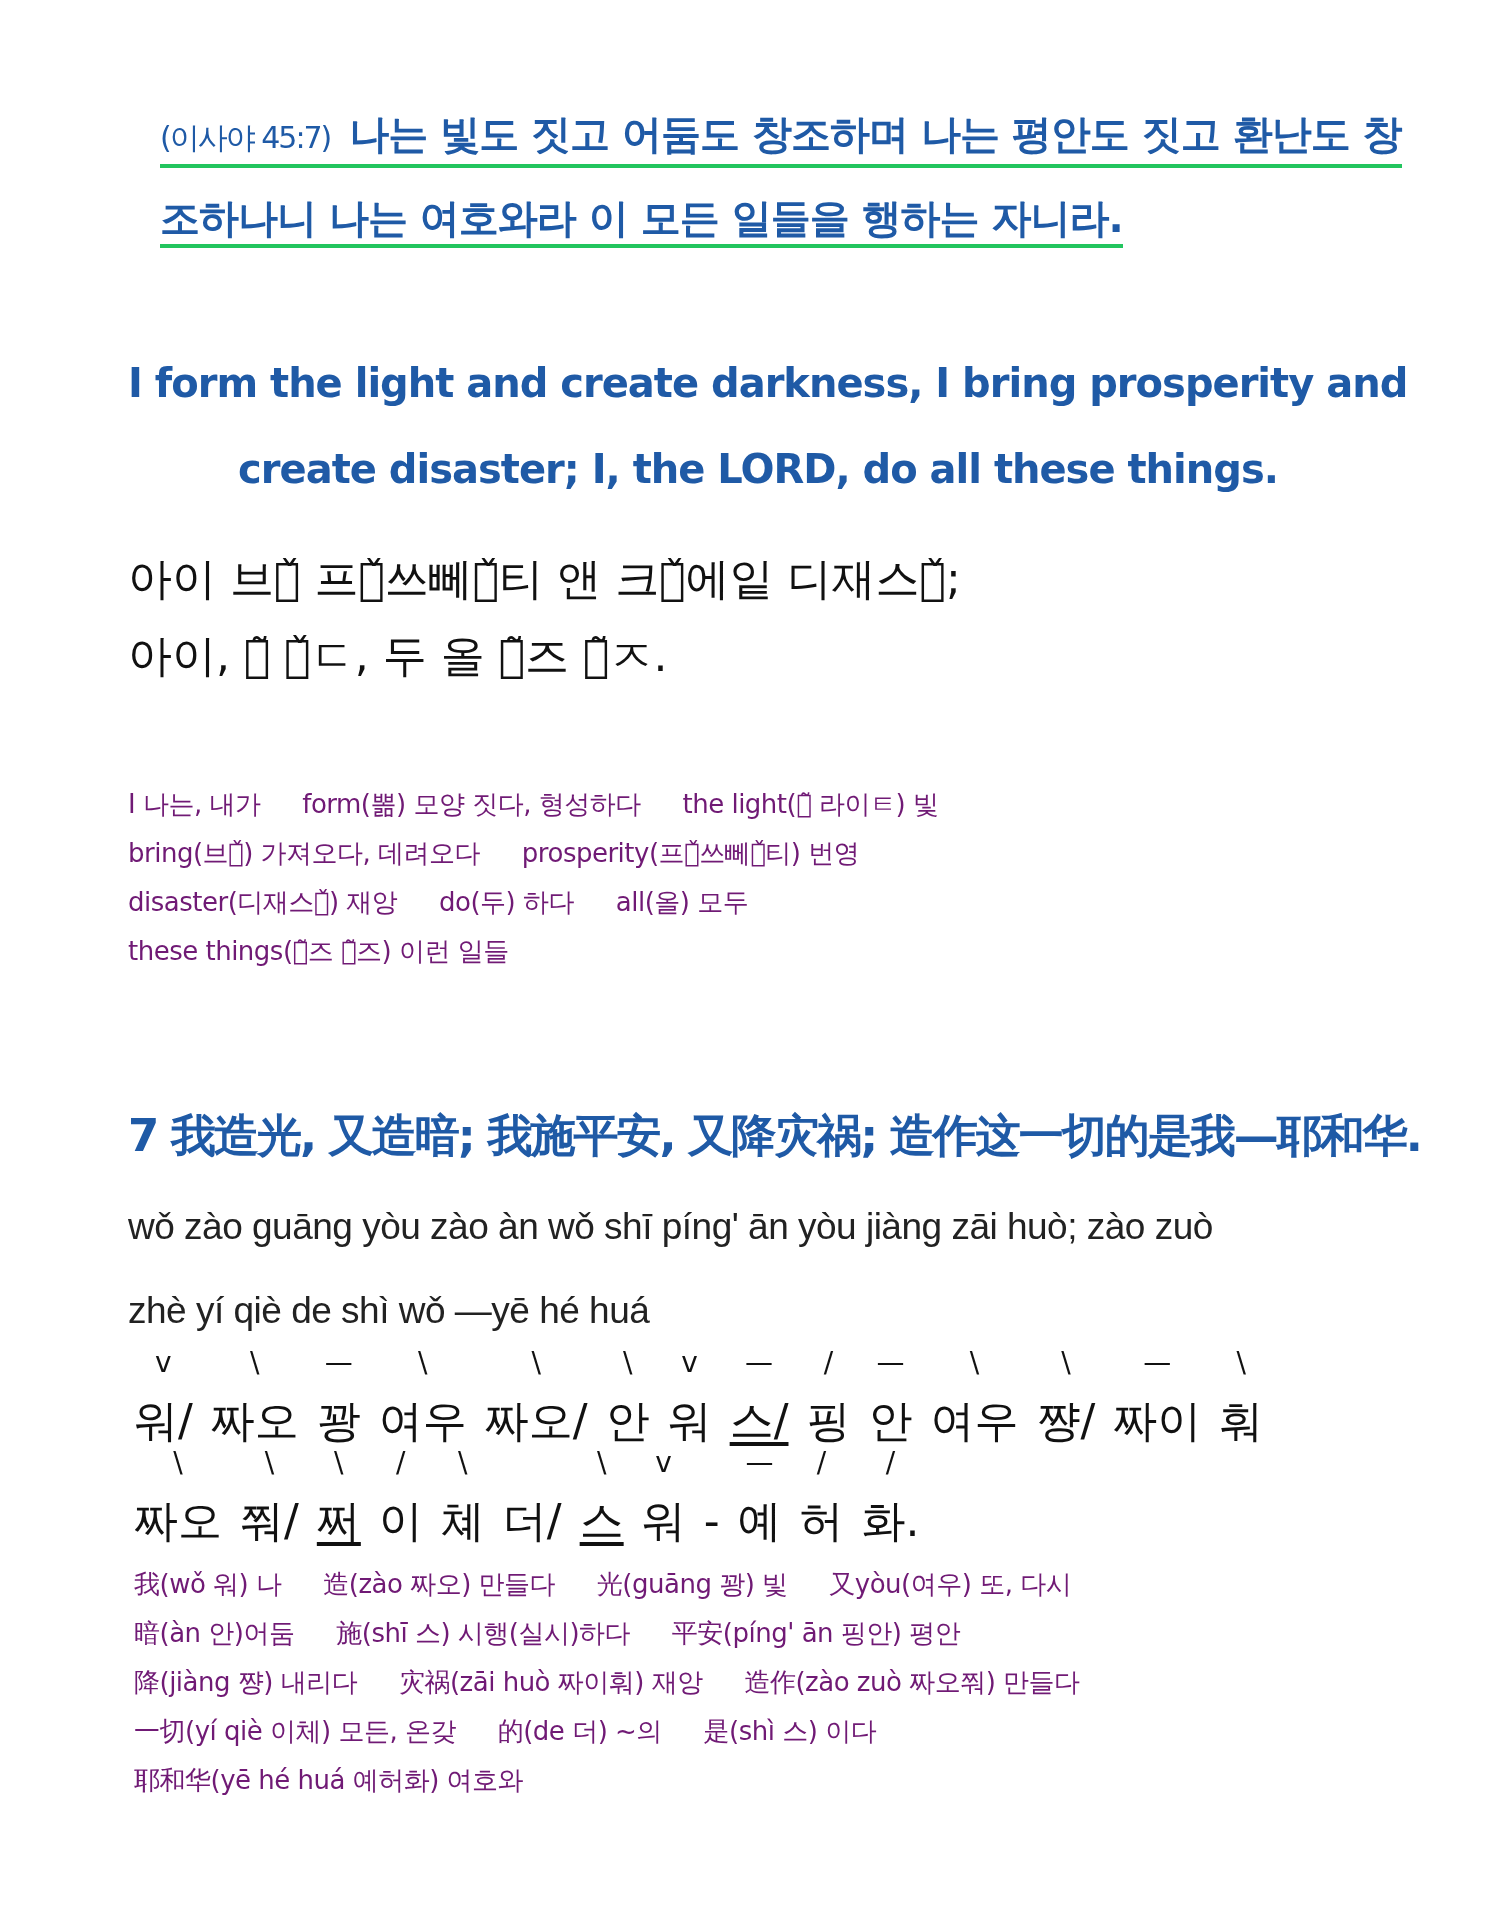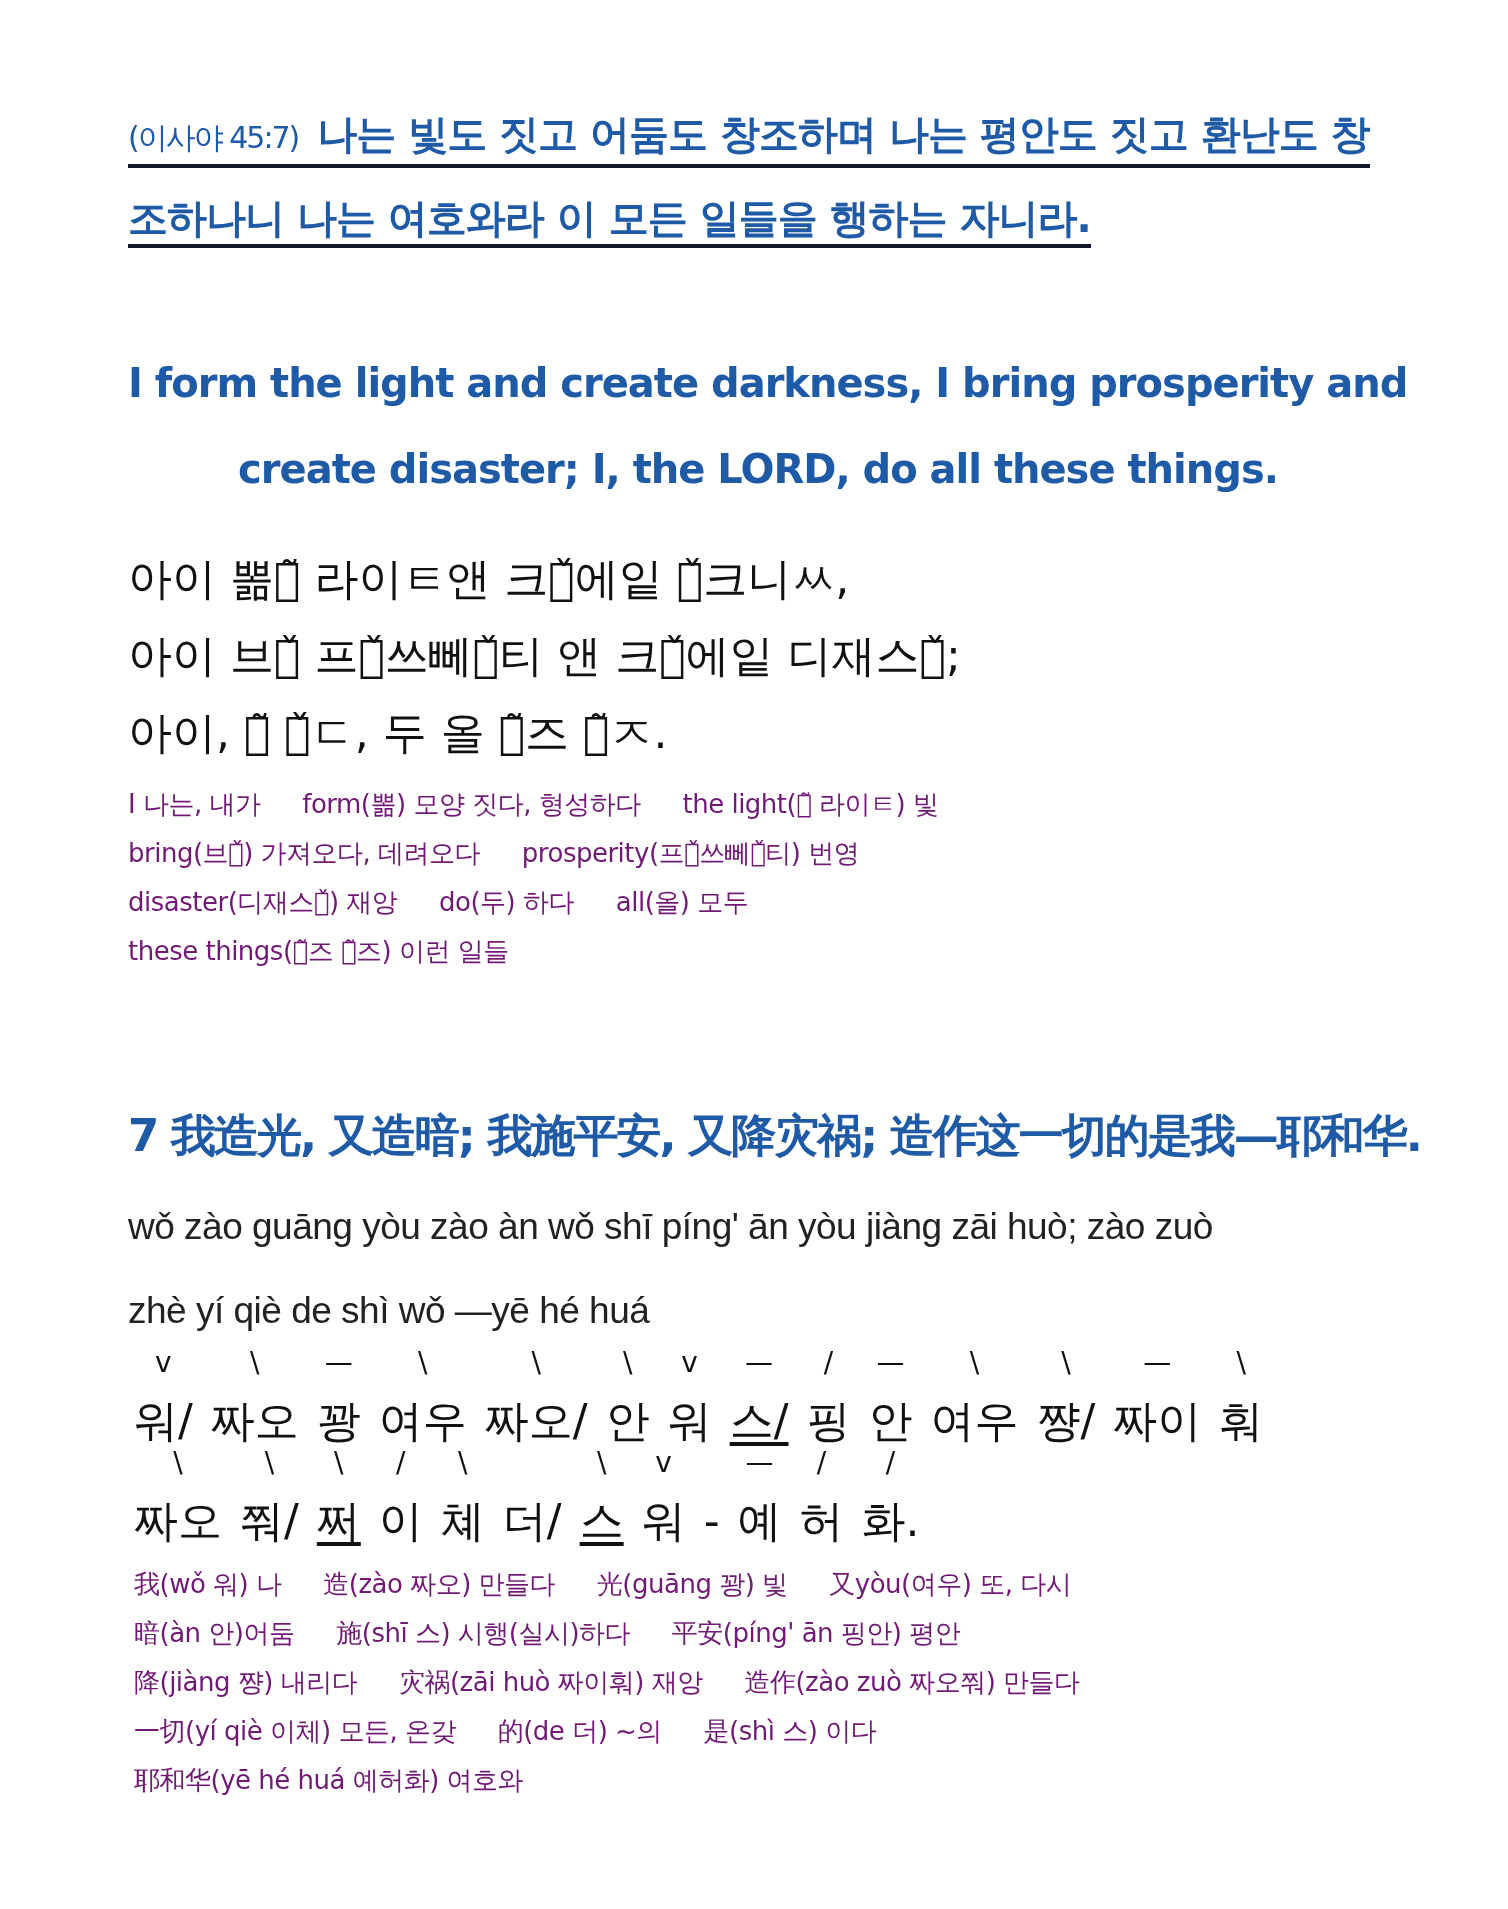--- a/index.html
+++ b/index.html
@@ -29,23 +29,24 @@
     width: 1260px;
     font-family: "DejaVu Sans", sans-serif;
     font-weight: bold;
     font-size: 40px;
     line-height: 84px;
     color: #1f5aa6;
     letter-spacing: -1px;
   }
   .ko-verse .ko-line {
     display: inline-block;
-    border-bottom: 4px solid #0f172a;
+    border-bottom: 4px solid #22c55e;
     line-height: 52px;
     white-space: nowrap;
+    margin-left: 32px;
   }
   .ko-verse .ref {
     font-weight: normal;
     font-size: 30px;
     letter-spacing: -2px;
     margin-right: 6px;
   }
   .line-wrap { display: block; height: 84px; }
 
   
@@ -168,21 +169,20 @@
       <span class="ko-line">조하나니 나는 여호와라 이 모든 일들을 행하는 자니라.</span>
     </span>
   </div>
 
   <div class="en-verse">
     <div>I form the light and create darkness, I bring prosperity and</div>
     <div>create disaster; I, the LORD, do all these things.</div>
   </div>
 
   <div class="pron">
-    <div>아이 뽊더̃ 라이ㅌ앤 크리̌에잍 달̌크니ㅆ,</div>
     <div>아이 브링̌ 프러̌쓰뻬러̌티 앤 크리̌에잍 디재스털̌;</div>
     <div>아이, 더̃ 롤̌ㄷ, 두 올 디̃즈 띵̃ㅈ.</div>
   </div>
 
   <div class="vocab en-vocab">
     <div>
       <span>I 나는, 내가</span><span class="gap"></span>
       <span>form(뽊) 모양 짓다, 형성하다</span><span class="gap"></span>
       <span>the light(더̃ 라이ㅌ) 빛</span>
     </div>

